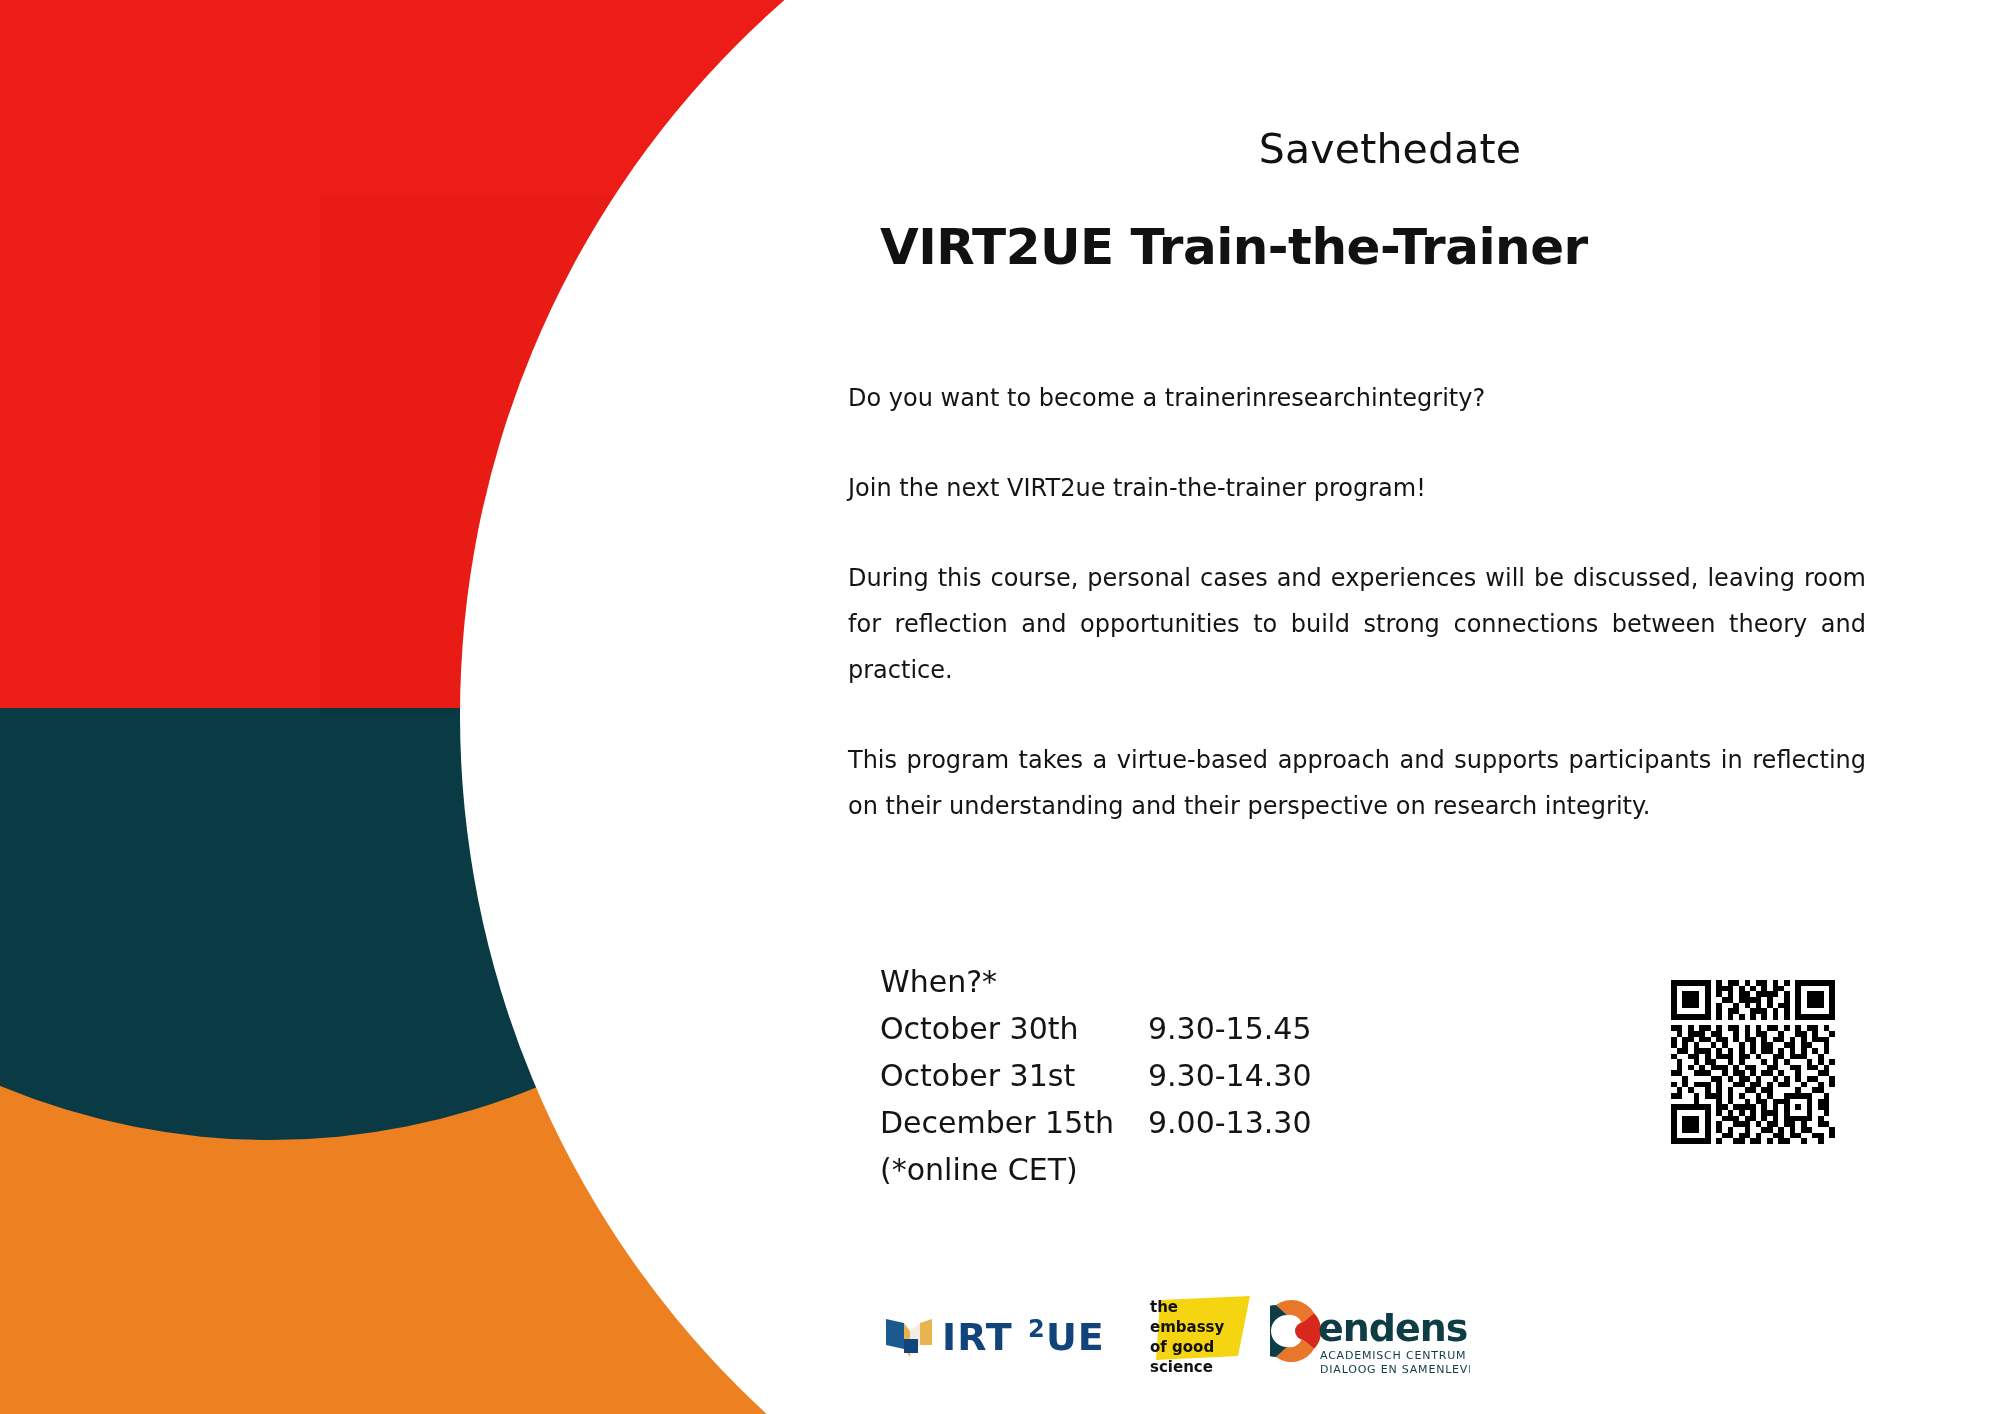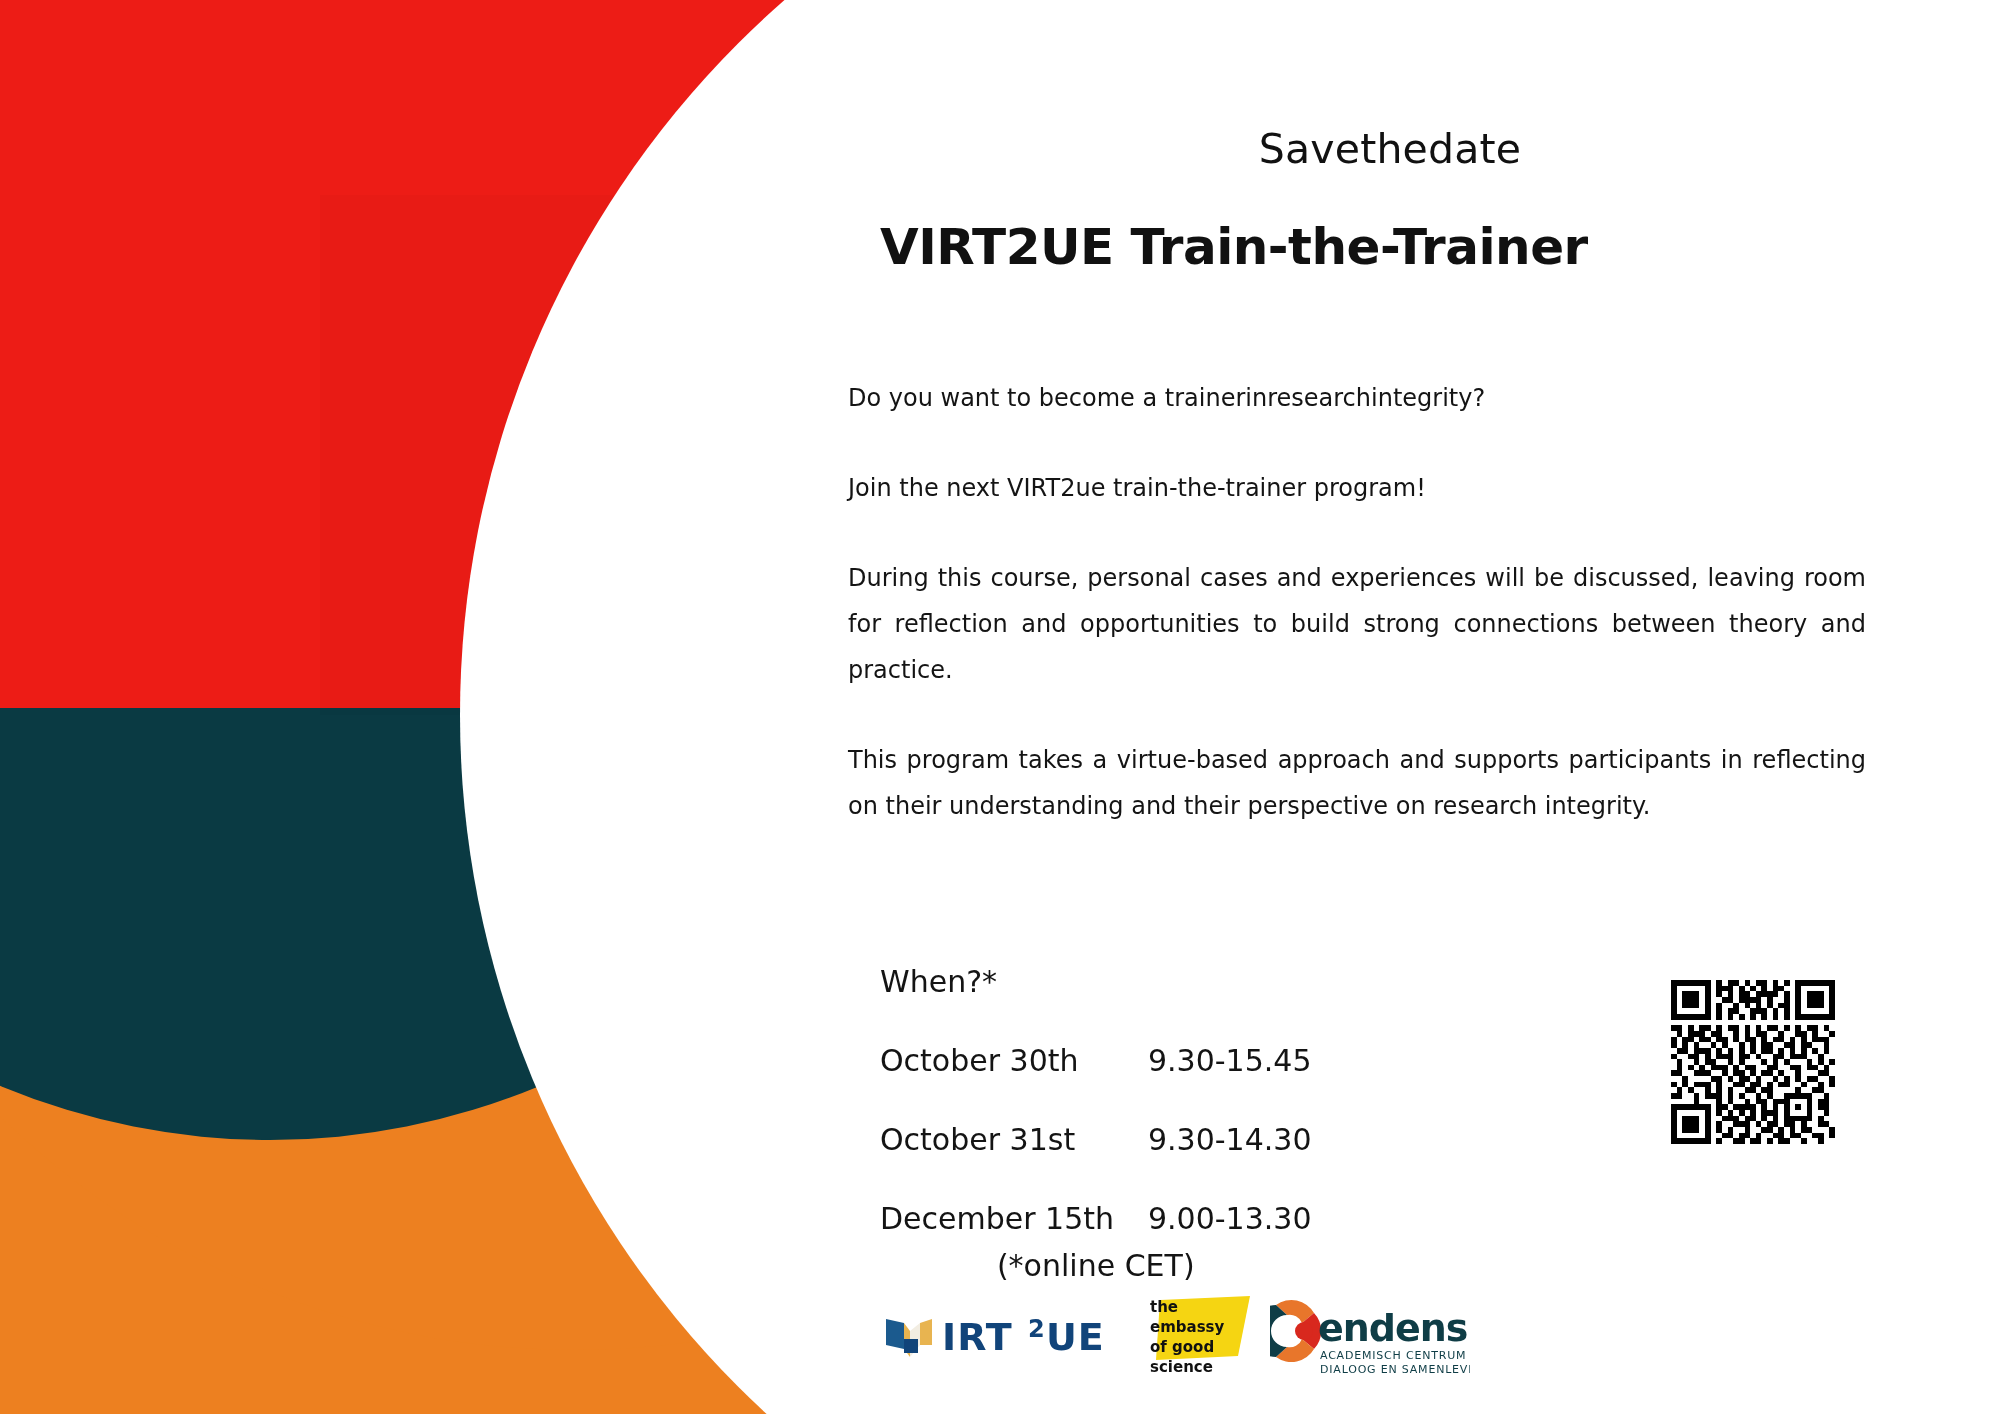--- a/index.html
+++ b/index.html
@@ -144,31 +144,29 @@
     font-size: 30px;
     line-height: 47px;
     color: #141414;
   }
   .when-title {
     font-weight: normal;
     font-size: 30px;
   }
   .when-row {
     display: flex;
-    margin-top: 32px;
   }
   .when-date {
     width: 268px;
   }
   .when-time {
     white-space: nowrap;
   }
   .when-note {
     white-space: nowrap;
-    text-align: center;
   }
 
   
   .register-block {
     position: absolute;
     left: 1588px;
     top: 958px;
     width: 330px;
     text-align: center;
   }

